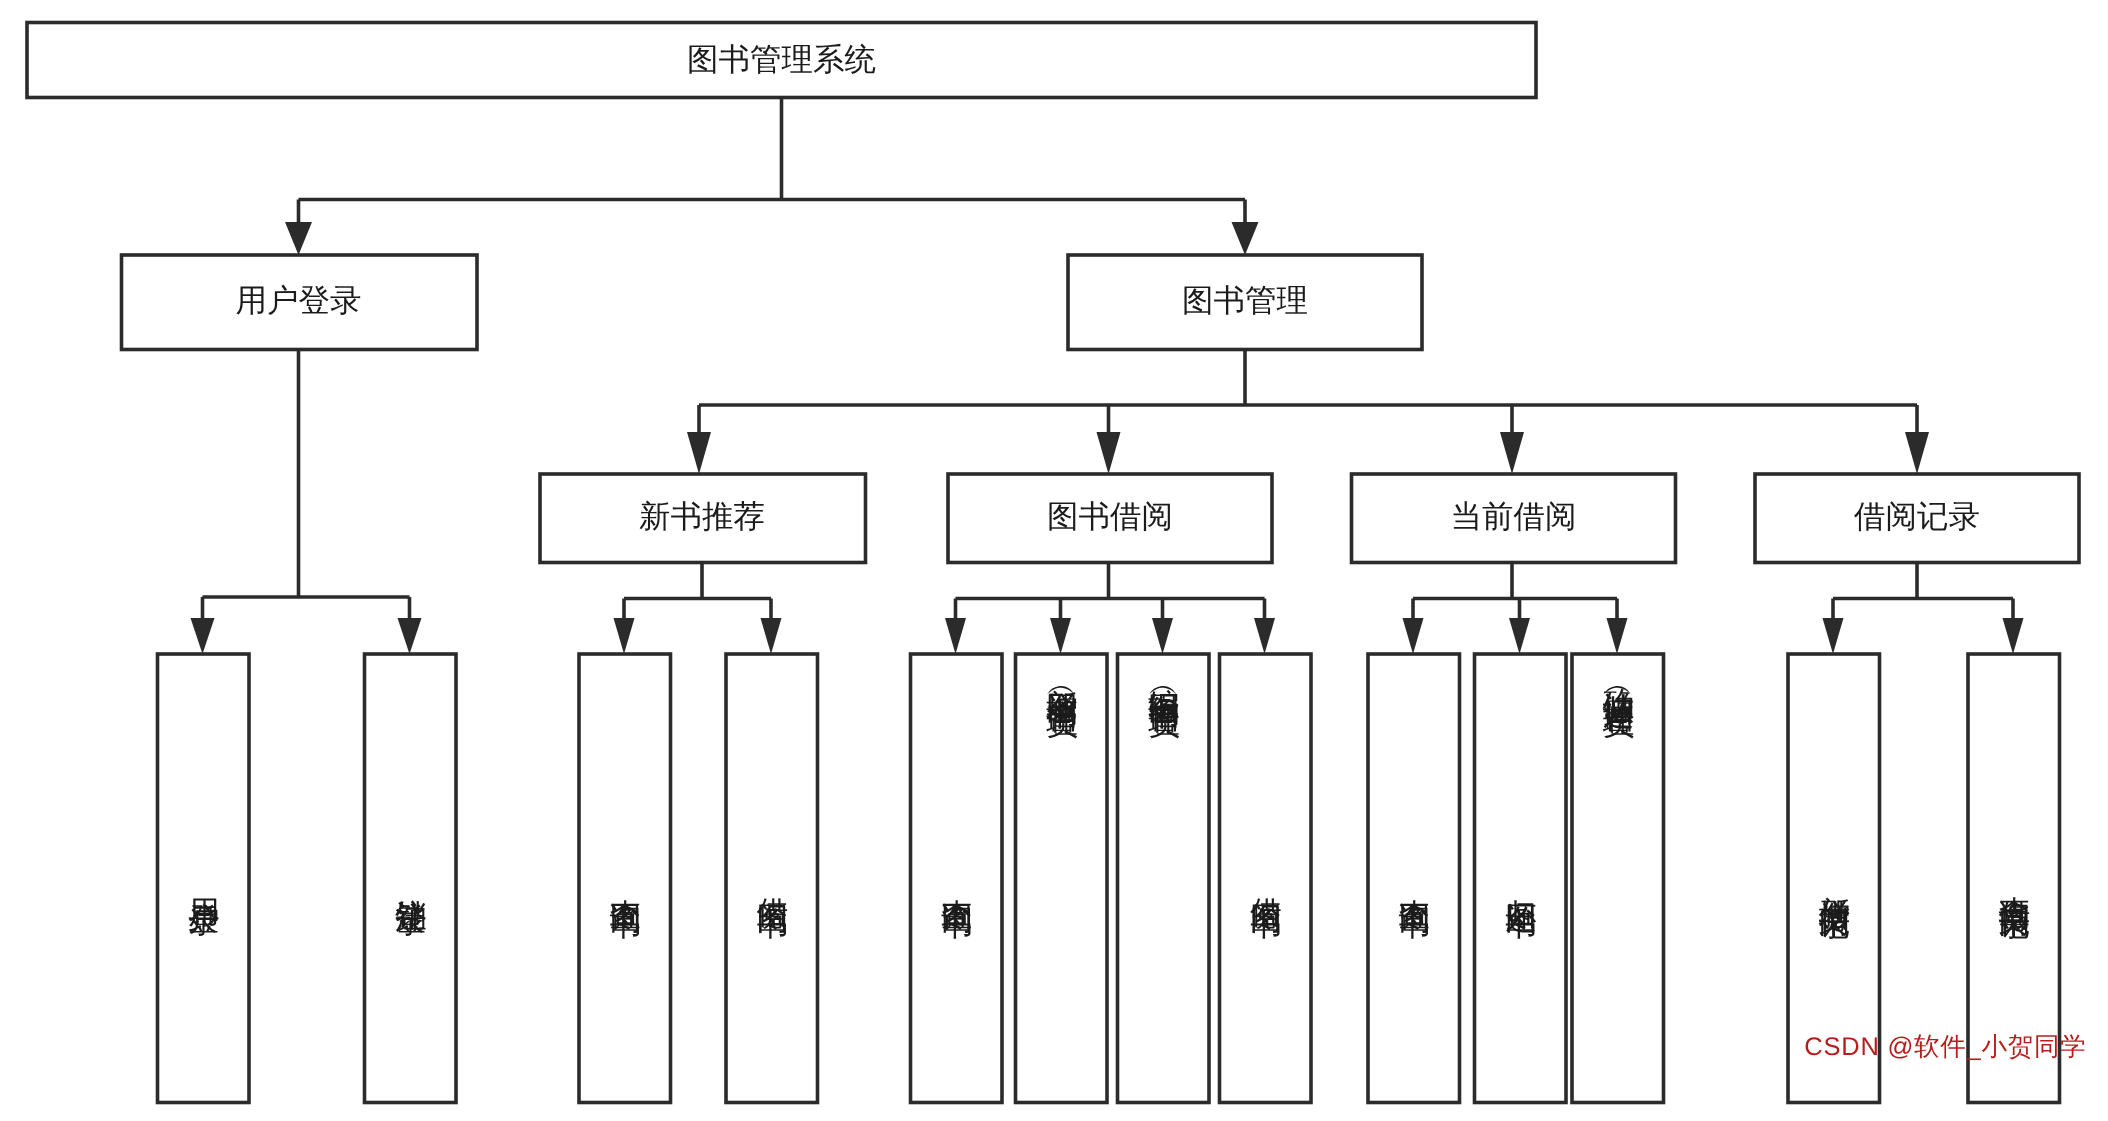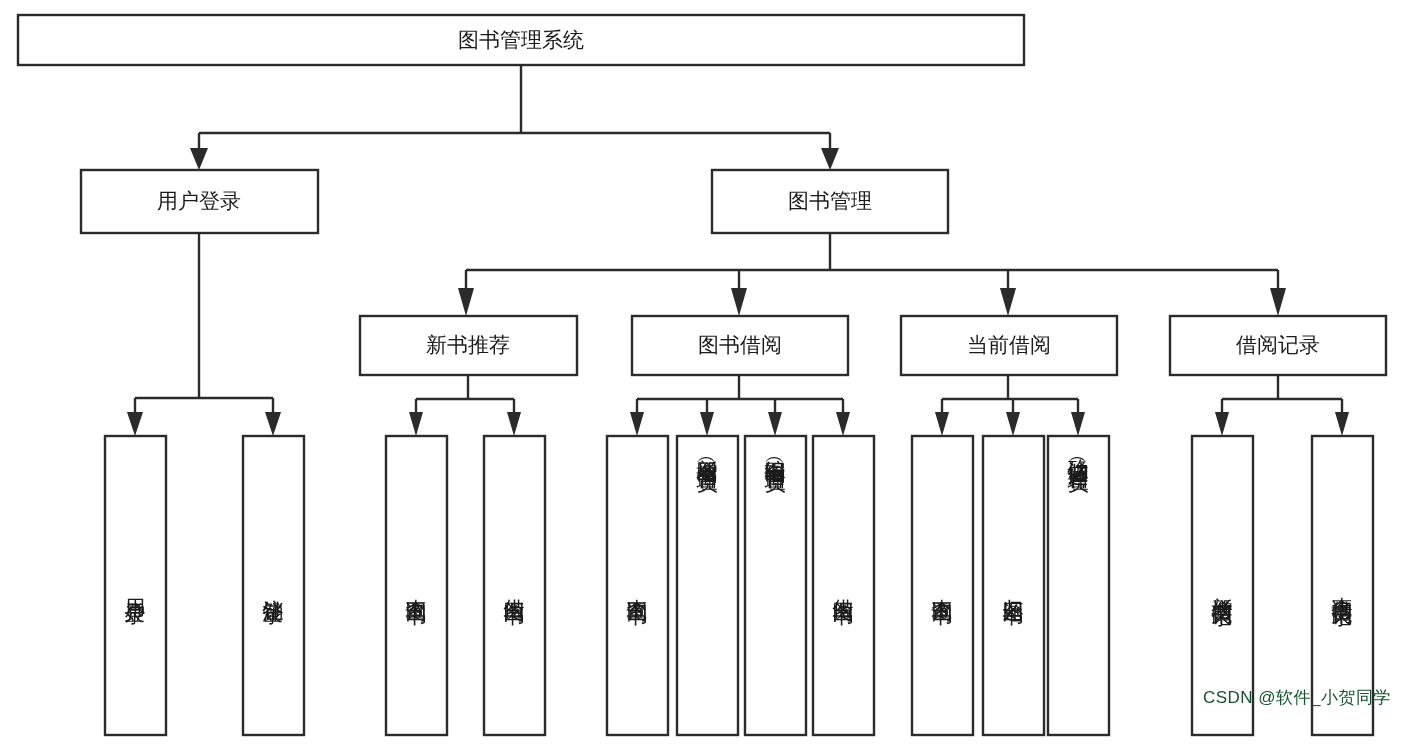--- a/index.html
+++ b/index.html
@@ -48,21 +48,21 @@
     fill: #1b1b1b;
     text-anchor: middle;
     dominant-baseline: middle;
   }
   .watermark {
     position: absolute;
     right: 14px;
     bottom: 6px;
     font-family: "Liberation Sans", "DejaVu Sans", sans-serif;
     font-size: 17px;
-    color: #14532d;
+    color: #b91c1c;
     letter-spacing: 0.5px;
     white-space: nowrap;
     pointer-events: none;
   }
   
   .vleaf {
     position: absolute;
     display: flex;
     align-items: center;
     justify-content: center;

